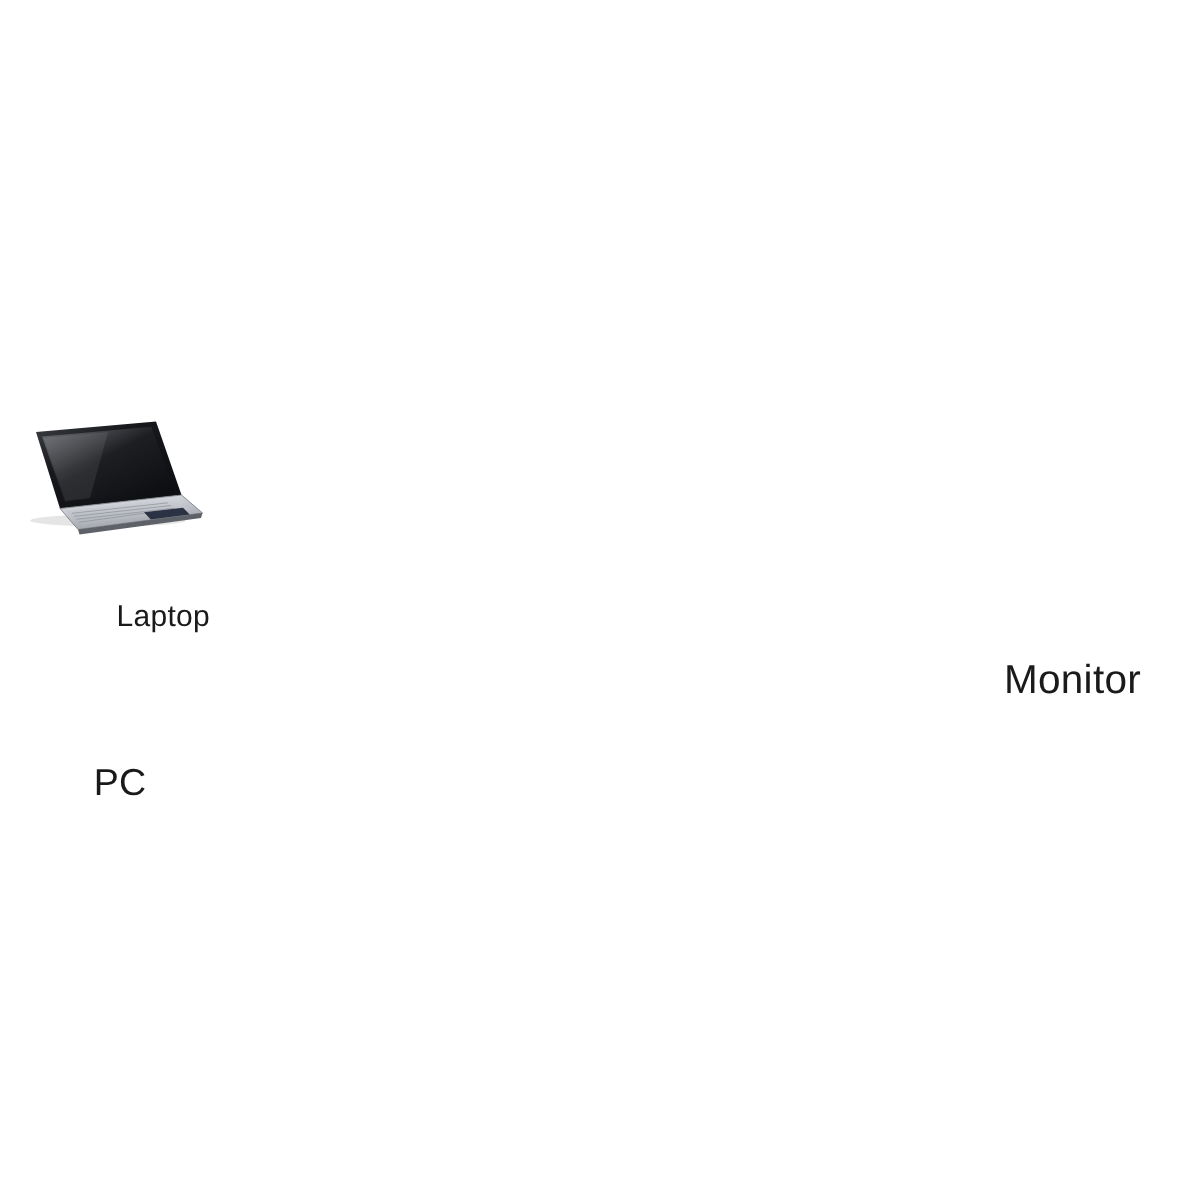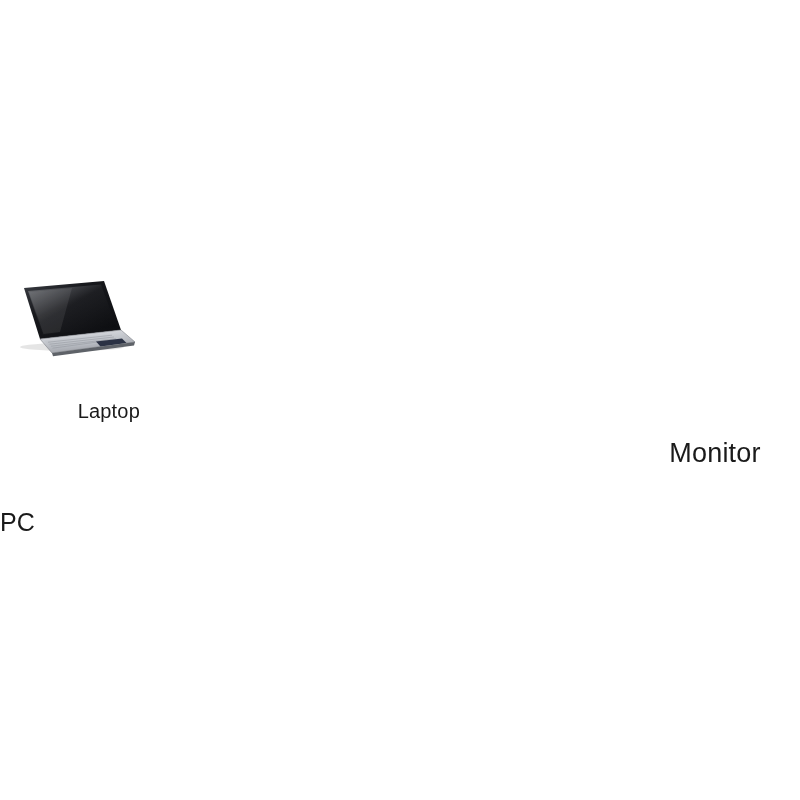--- a/index.html
+++ b/index.html
@@ -29,22 +29,23 @@
     letter-spacing: .2px;
   }
   #label-laptop {
     left: 0; top: 352px;
     width: 140px;
     text-align: right;
     font-size: 20px;
     margin-top: 48px;
   }
   #label-pc {
-    left: 0; top: 508px;
+    left: 16px; top: 508px;
     width: 128px;
+    text-align: center;
     font-size: 25px;
   }
   #label-monitor {
     left: 640px; top: 438px;
     width: 150px;
     text-align: center;
     font-size: 27px;
   }
 </style>
 </head>

